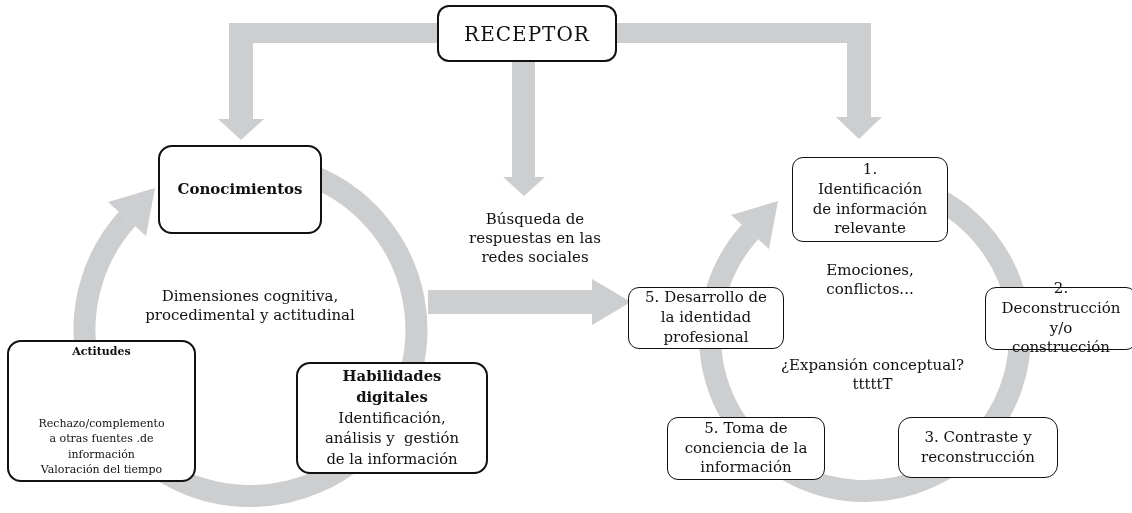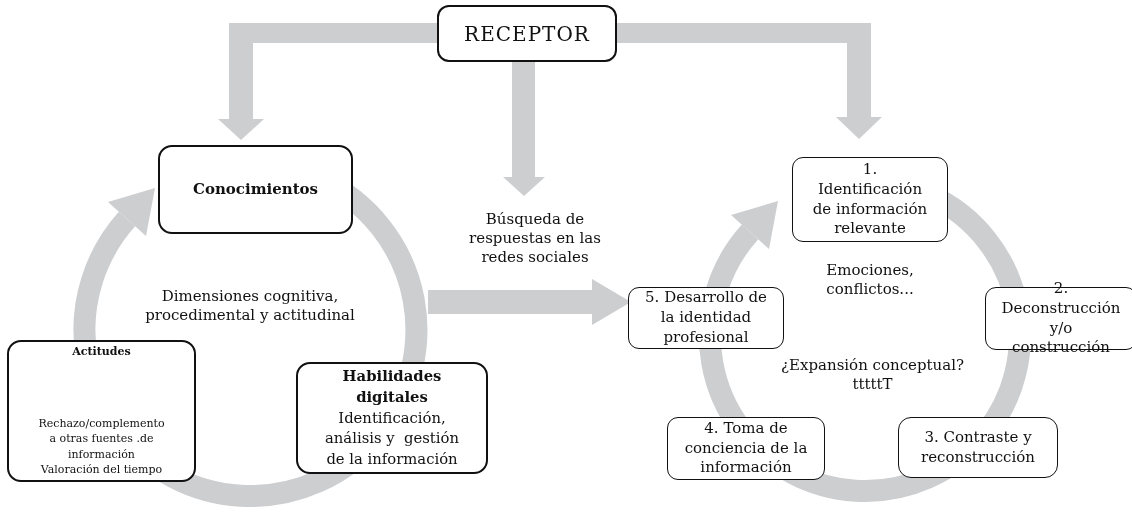--- a/index.html
+++ b/index.html
@@ -24,21 +24,21 @@
   .pre{white-space:pre-wrap;}
   .step{border-width:1.6px;border-radius:11px;font-size:15px;line-height:1.32;}
   .freetext{
     position:absolute;z-index:2;text-align:center;white-space:pre-wrap;
     font-size:15px;line-height:1.28;
   }
   #receptor-box{
     left:437px;top:5px;width:180px;height:57px;
     border-width:2px;border-radius:12px;font-size:20px;letter-spacing:1px;
   }
-  #conocimientos-box{left:158px;top:145px;width:195px;height:89px;font-size:15px;line-height:1.3;}
+  #conocimientos-box{left:158px;top:145px;width:164px;height:89px;font-size:15px;line-height:1.3;}
   #actitudes-box{left:7px;top:340px;width:189px;height:142px;font-size:11px;line-height:1.42;justify-content:space-between;}
   #habilidades-box{left:296px;top:338px;width:192px;height:112px;font-size:14.8px;line-height:1.4;margin-top:24px;}
   #step1-box{left:792px;top:145px;width:156px;height:85px;}
   #step2-box{left:972px;top:287px;width:152px;height:63px;}
   #step3-box{left:898px;top:417px;width:160px;height:61px;}
   #step4-box{left:667px;top:417px;width:158px;height:63px;}
   #step5-box{left:628px;top:287px;width:156px;height:62px;}
   #dimensiones-label{left:135px;top:287px;width:230px;}
   #busqueda-label{left:450px;top:210px;width:170px;}
   #emociones-label{left:790px;top:261px;width:160px;}
@@ -110,21 +110,21 @@
   </div>
   <div class="box step" id="step2-box" style="border-color: rgb(17, 17, 17); margin-left: 13px;">
     <span class="pre">2. Deconstrucción
 y/o construcción</span>
   </div>
   <div class="box step" id="step3-box" style="border-color: rgb(17, 17, 17); border-radius: 13px;">
     <span class="pre">3. Contraste y
 reconstrucción</span>
   </div>
   <div class="box step" id="step4-box" style="border-color: rgb(17, 17, 17);">
-    <span class="pre">4. Toma de
+    <span class="pre">5. Toma de
 conciencia de la
 información</span>
   </div>
   <div class="box step" id="step5-box" style="border-color: rgb(17, 17, 17);">
     <span class="pre">5. Desarrollo de
 la identidad
 profesional</span>
   </div>
 
 </div>

